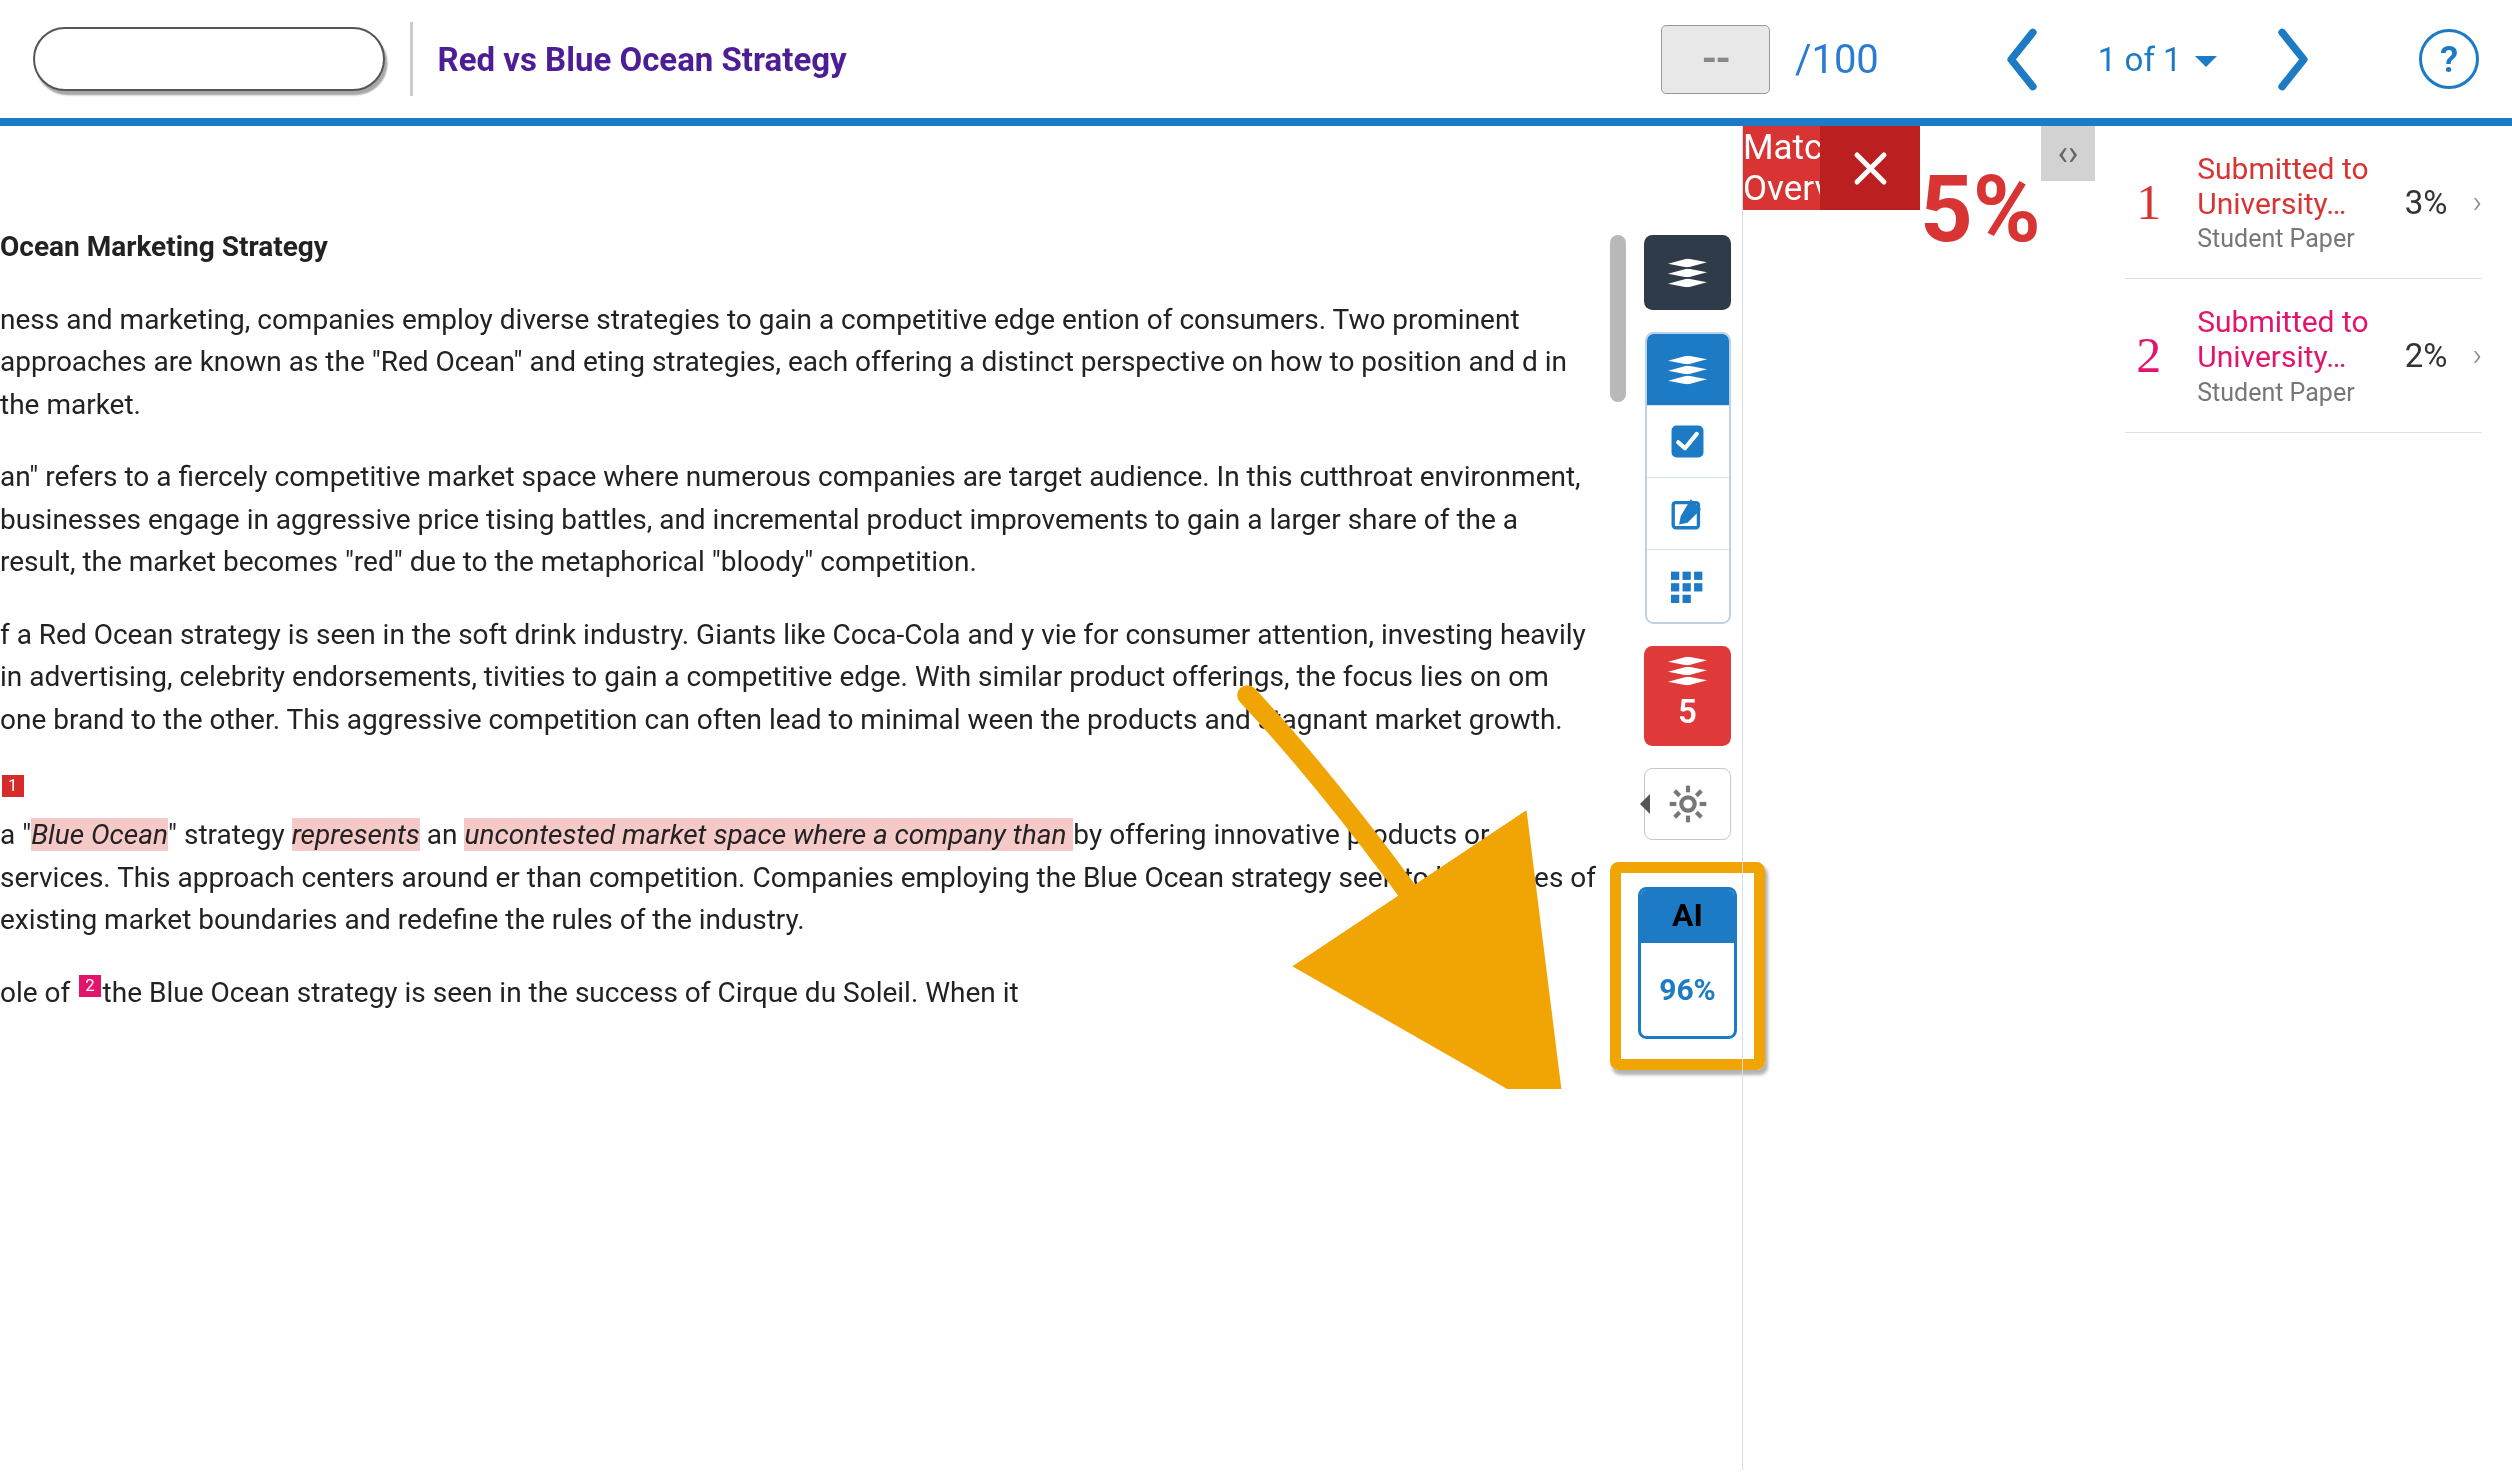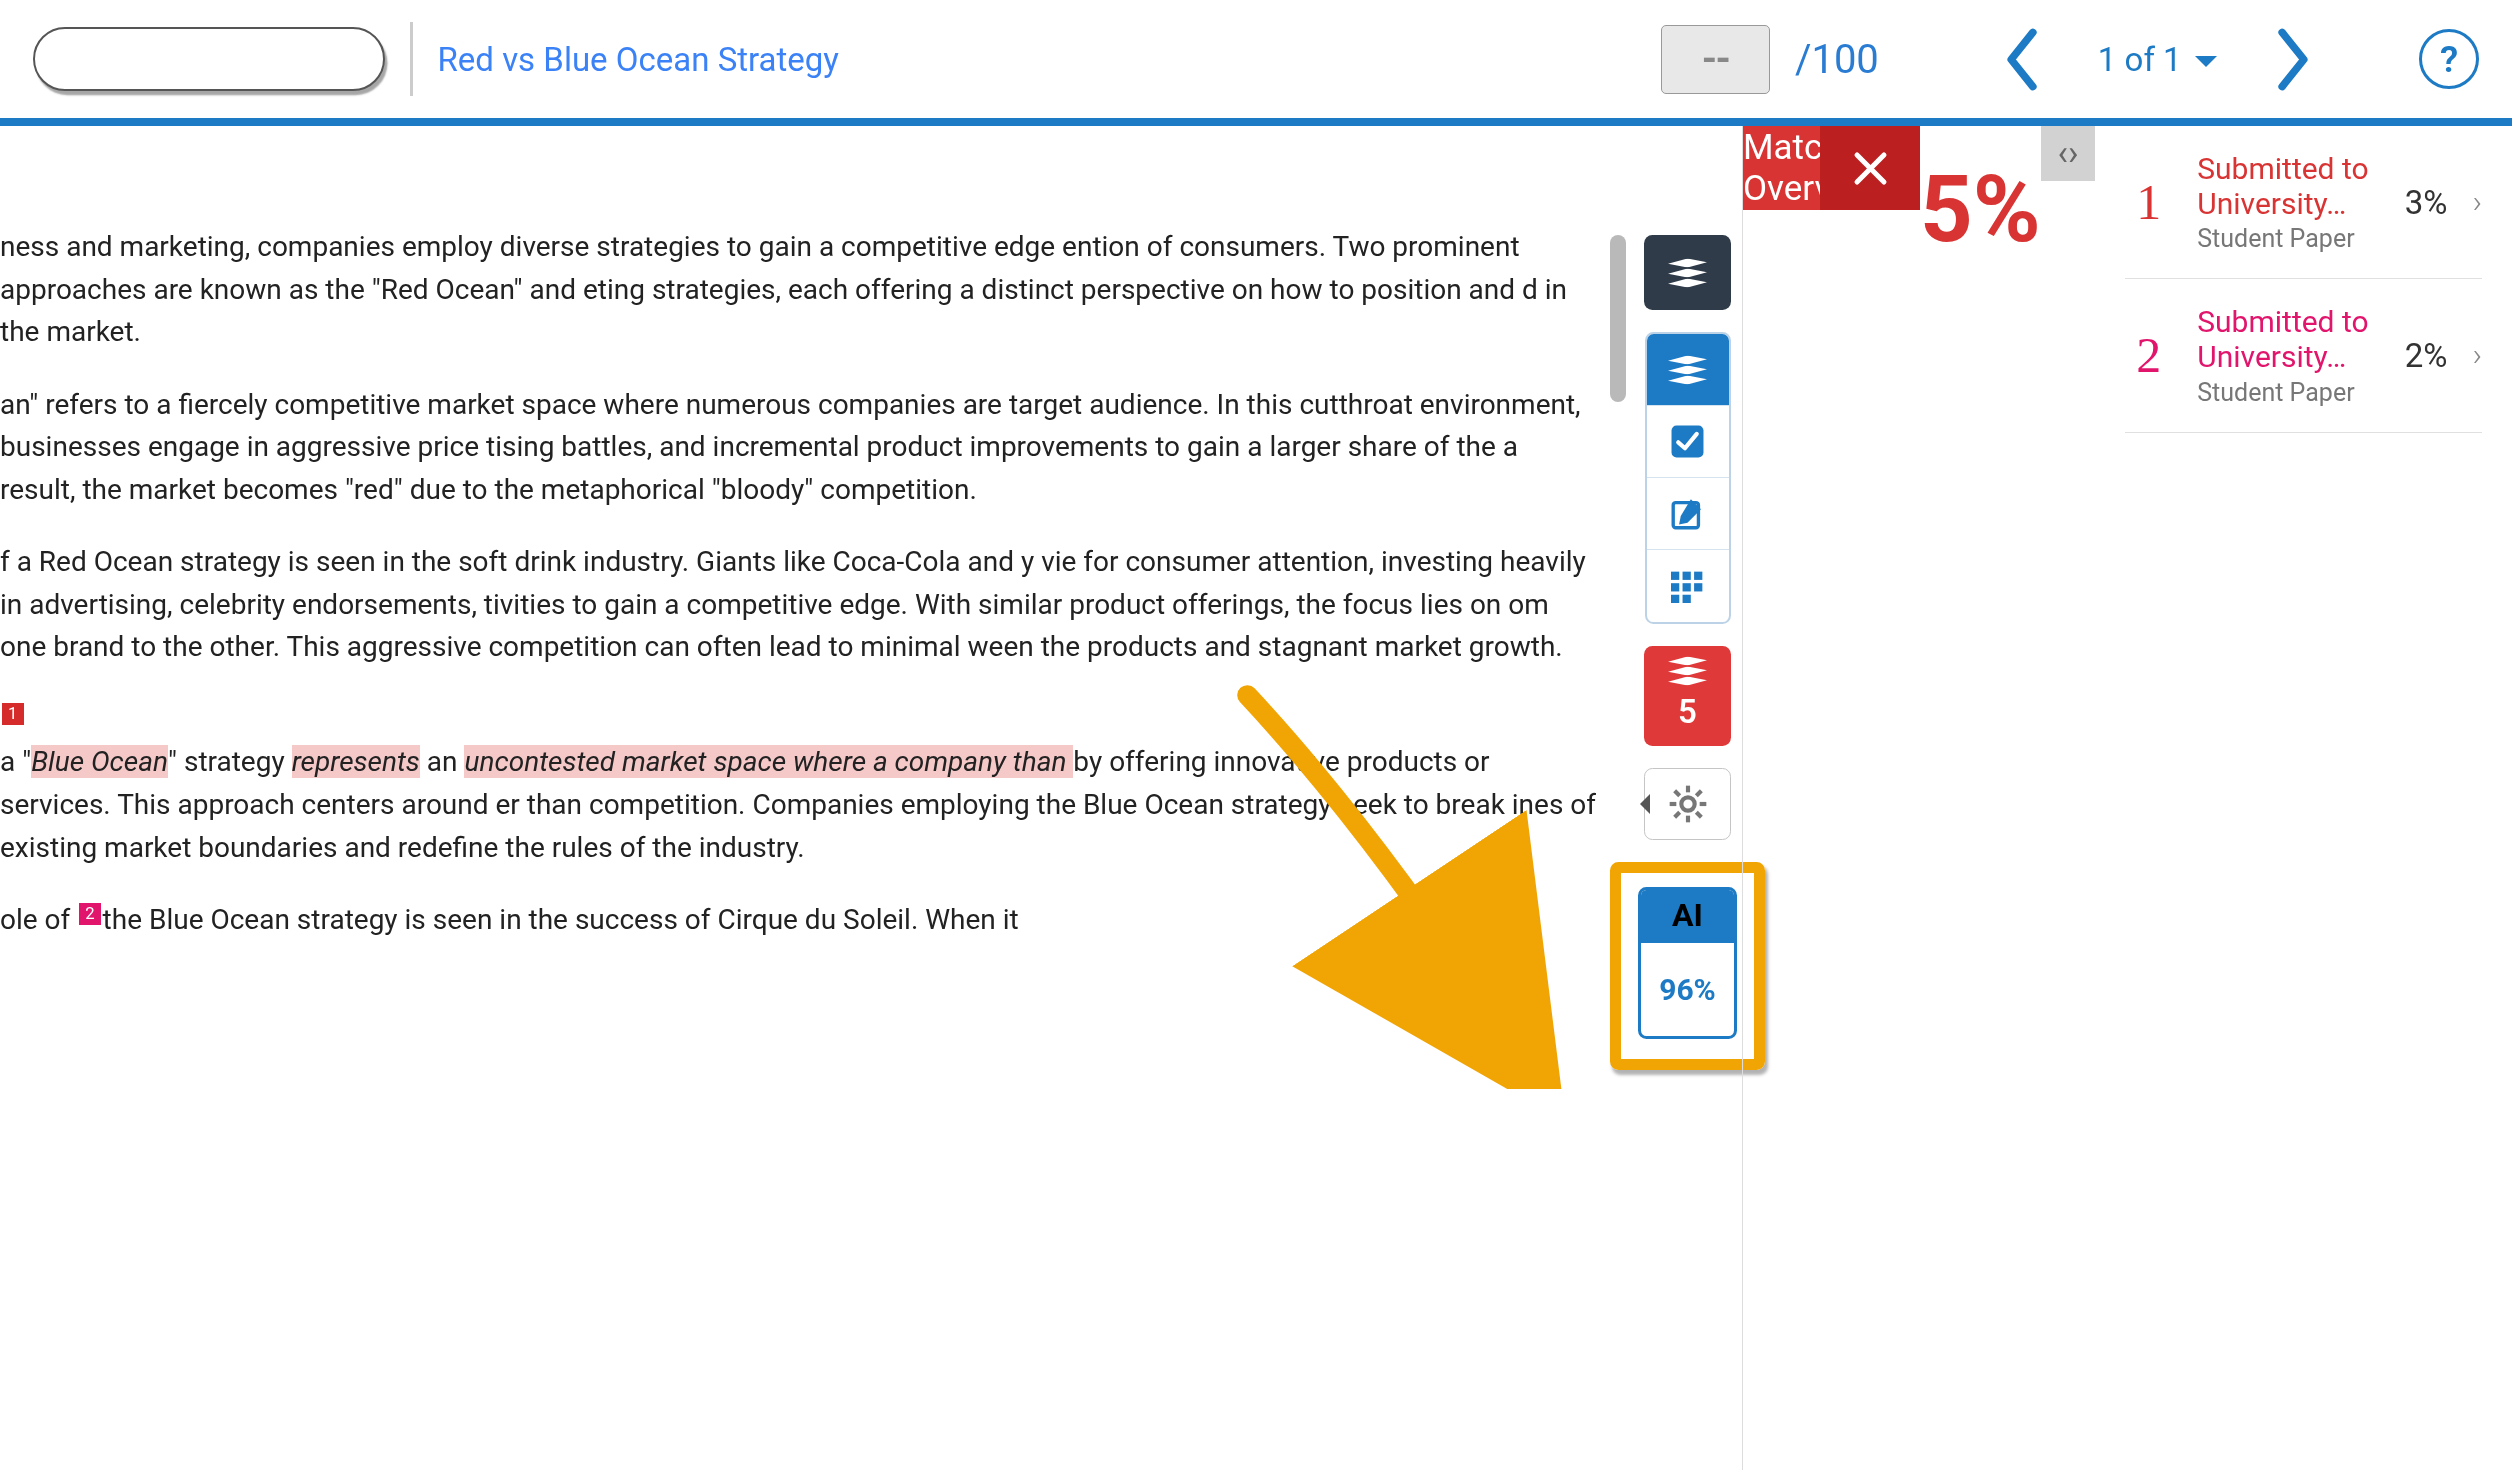--- a/index.html
+++ b/index.html
@@ -3,21 +3,21 @@
 <meta charset="utf-8">
 <style>
 * { box-sizing: border-box; margin: 0; padding: 0; }
 body { font-family: -apple-system, "Segoe UI", Roboto, Arial, sans-serif; background: #fff; overflow: hidden; }
 .root { width: 2512px; height: 1478px; position: relative; }
 
 
 .topbar { height: 126px; display: flex; align-items: center; padding: 0 33px; gap: 25px; border-bottom: 8.4px solid #1d7ac4; }
 .pill { width: 352px; height: 64px; border: 2.5px solid #555; border-radius: 32px; background: #fff; box-shadow: 2.5px 4.2px 1.7px rgba(0,0,0,.35); }
 .sep { width: 2.5px; height: 74px; background: #ccc; }
-.doctitle { font-size: 33px; color: #3b82f6; font-weight: 400; flex: 0 0 auto; margin-right: auto; }
+.doctitle { font-size: 33px; color: #4c1d95; font-weight: 700; flex: 0 0 auto; margin-right: auto; }
 .scorebox { width: 109px; height: 69px; background: #e8e8e8; border: 0.8px solid #999; border-radius: 5px; display: flex; align-items: center; justify-content: center; }
 .scorebox span { font-size: 39px; color: #888; font-weight: 700; letter-spacing: -1.7px; }
 .total { font-size: 40px; color: #2a7cd3; font-weight: 400; }
 .navarrow { color: #1d7ac4; cursor: pointer; display: flex; align-items: center; }
 .navarrow svg { width: 52px; height: 65px; }
 .pager { font-size: 33px; color: #1d7ac4; display: flex; align-items: center; gap: 13.4px; padding: 0 25px; }
 .pager .caret { border: 11.7px solid transparent; border-top-color: #1d7ac4; margin-top: 15px; }
 .helpcirc { width: 60px; height: 60px; border: 3.3px solid #1d7ac4; border-radius: 50%; display: flex; align-items: center; justify-content: center; color: #1d7ac4; font-size: 37px; font-weight: 600; }
 
 
@@ -120,20 +120,21 @@
     <div class="helpcirc">
         <span>?</span>
       </div>
   </div>
 
   <div class="main">
 
     <div class="docpane">
       <div class="doc-scroll-thumb"></div>
       <div class="doccontent">
+        <p class="para"><strong> Ocean Marketing Strategy</strong></p>
         <p class="para"><span>ness and marketing, companies employ diverse strategies to gain a competitive edge ention of consumers. Two prominent approaches are known as the "Red Ocean" and eting strategies, each offering a distinct perspective on how to position and d in the market.</span></p>
         <p class="para"><span>an" refers to a fiercely competitive market space where numerous companies are target audience. In this cutthroat environment, businesses engage in aggressive price tising battles, and incremental product improvements to gain a larger share of the a result, the market becomes "red" due to the metaphorical "bloody" competition.</span></p>
         <p class="para"><span>f a Red Ocean strategy is seen in the soft drink industry. Giants like Coca-Cola and y vie for consumer attention, investing heavily in advertising, celebrity endorsements, tivities to gain a competitive edge. With similar product offerings, the focus lies on om one brand to the other. This aggressive competition can often lead to minimal ween the products and stagnant market growth.</span></p>
         <p class="para">
           <span class="marker m1">1</span><br>
           <span> a "</span><span class="hl">Blue Ocean</span><span>" strategy </span><span class="hl">represents</span><span> an </span><span class="hl">uncontested market space where a company </span>
           <span class="hl">than </span><span>by offering innovative products or services. This approach centers around er than competition. Companies employing the Blue Ocean strategy seek to break ines of existing market boundaries and redefine the rules of the industry.</span>
         </p>
         <p class="para">
           <span>ole of </span><span class="marker m2">2</span><span>the Blue Ocean strategy is seen in the success of Cirque du Soleil. When it</span>

